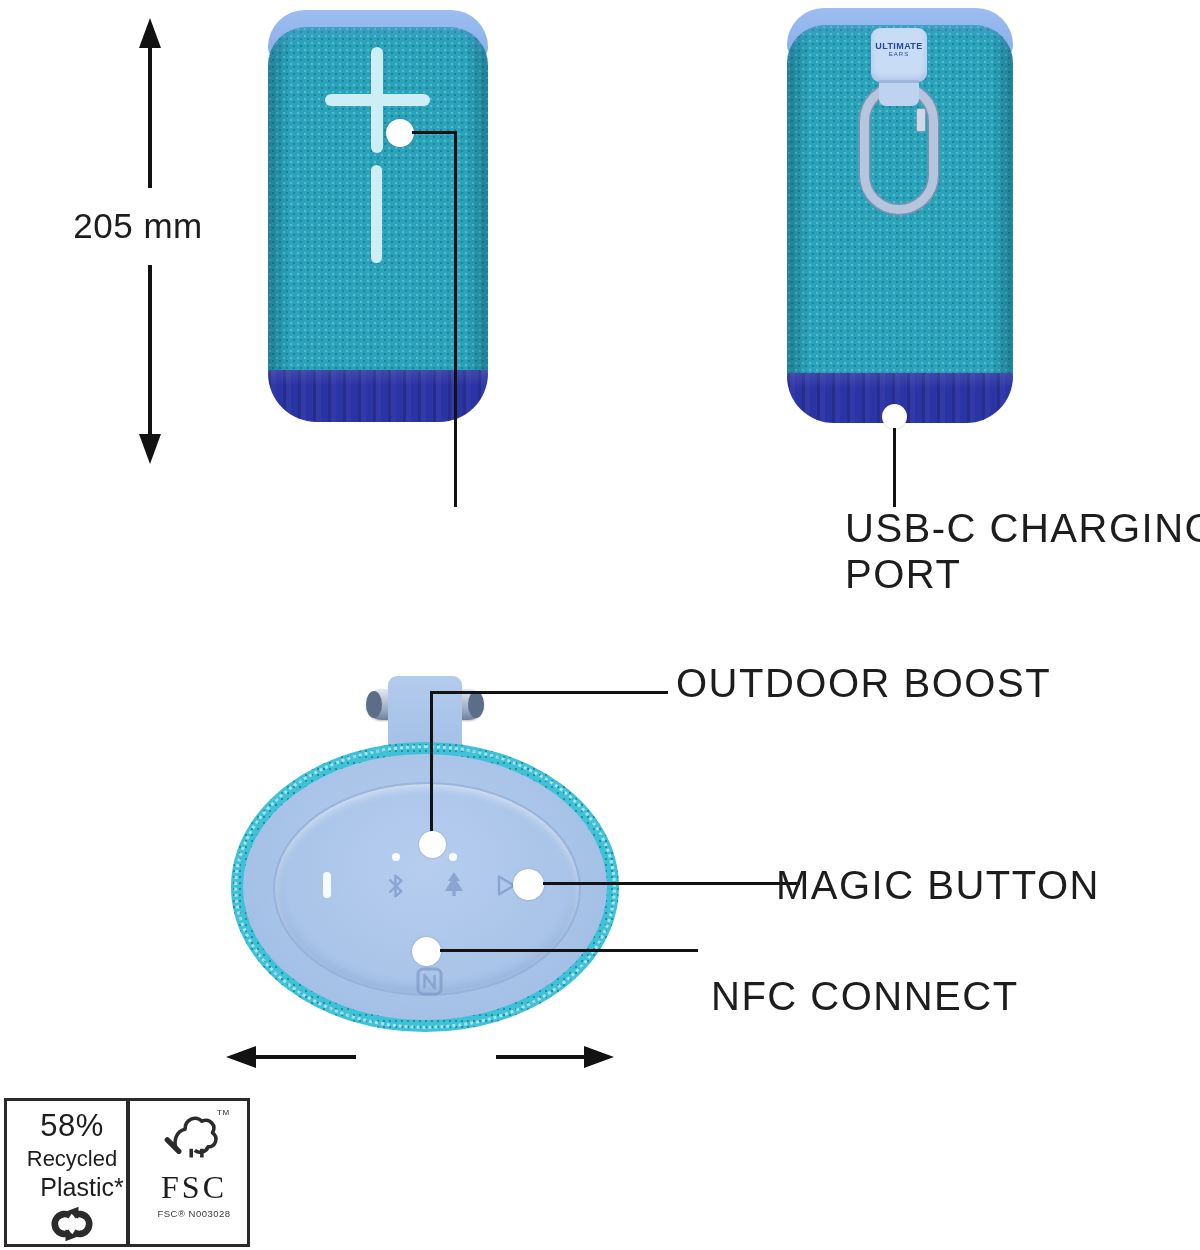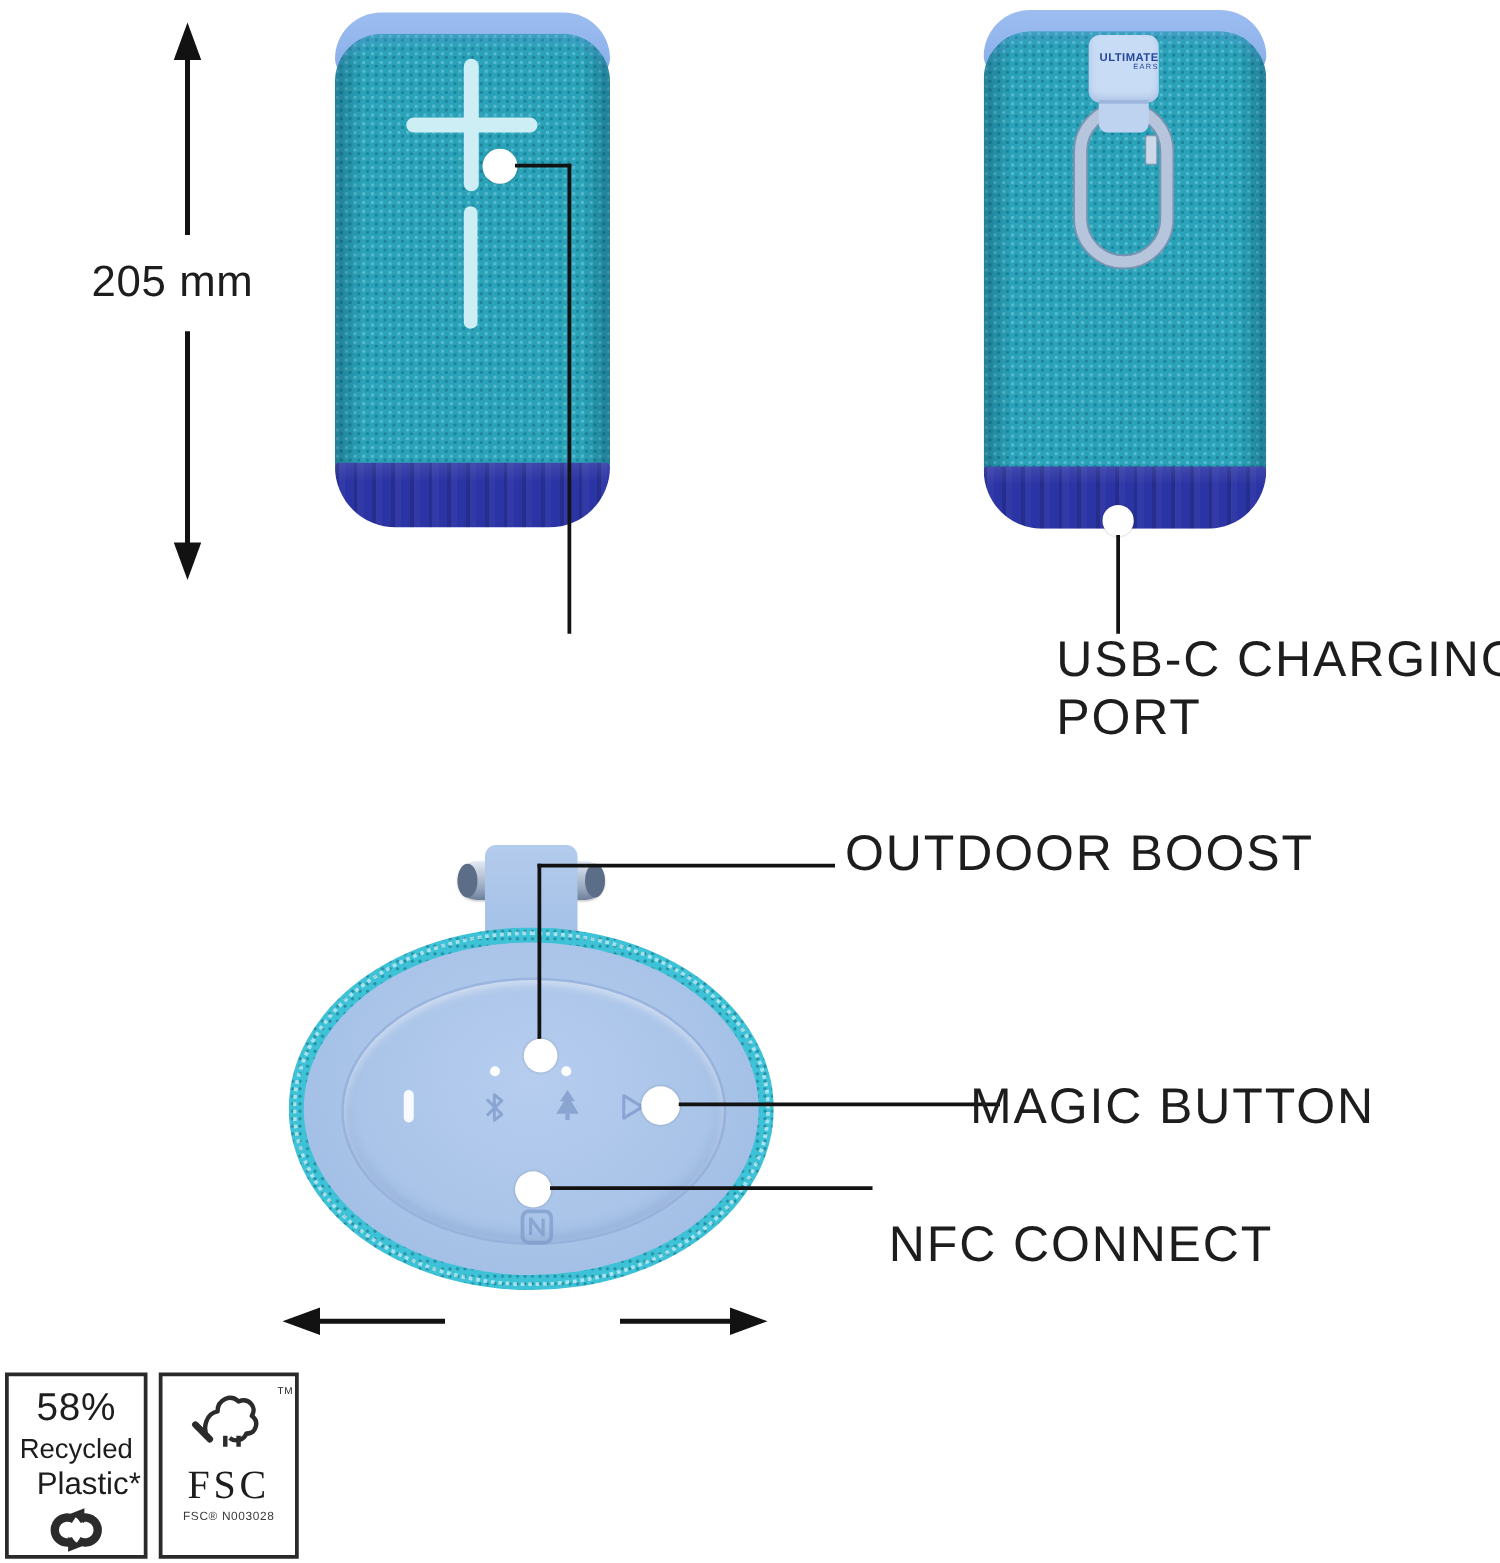--- a/index.html
+++ b/index.html
@@ -57,22 +57,22 @@
   .oval-outer{position:absolute;border-radius:50%;background:#3ec2d7;
     background-image:radial-gradient(circle at 3px 3px, rgba(10,90,105,.5) 1px, transparent 1.5px);
     background-size:6px 6px;}
   .oval-stitch{position:absolute;border-radius:50%;border:3px dotted rgba(255,255,255,.55);}
   .oval-face{position:absolute;border-radius:50%;
     background:radial-gradient(ellipse at 50% 42%, #b6cdef 0%, #a9c4e8 55%, #9db9e2 100%);}
   .oval-ridge{position:absolute;border-radius:50%;border:2px solid rgba(120,150,200,.35);
     box-shadow:inset 0 3px 8px rgba(255,255,255,.55), inset 0 -4px 10px rgba(90,120,175,.30);}
 
   .badge-box{position:absolute;border:3px solid #2a2a2a;background:#fff;
-    display:flex;flex-direction:column;align-items:center;}
-  .tag-text{color:#24479b;text-align:right;}
+    display:flex;flex-direction:column;align-items:center;padding-left:11px;}
+  .tag-text{color:#24479b;text-align:center;}
   svg{display:block;}
 </style>
 </head>
 <body>
 
 <div id="stage">
 
   <div class="arrow-up abs" style="left:139px;top:18px;"></div>
   <div class="cline" style="left:148px;top:46px;width:4px;height:142px;"></div>
   <div class="dim-text" style="left:52px;top:206px;width:172px;">205 mm</div>
@@ -192,19 +192,19 @@
     </svg>
   </div>
 
   <div class="badge-box" style="left:127px;top:1098px;width:106px;height:143px;">
     <div style="position:relative;width:100%;height:66px;">
       <svg class="abs" style="left:21px;top:8px;" width="62" height="58" viewBox="0 0 70 64">
         <path d="M6 34 L19 47" stroke="#2b2b2b" stroke-width="6" fill="none" stroke-linecap="round"></path>
         <path d="M17 46 C12 36 16 24 26 22 C26 11 38 6 45 13 C54 9 62 18 57 26 C64 31 61 42 52 42 C50 48 42 50 37 46" stroke="#2b2b2b" stroke-width="4" fill="none" stroke-linejoin="round"></path>
         <path d="M33 44 V54 M45 44 V54" stroke="#2b2b2b" stroke-width="4" fill="none"></path>
       </svg>
-      <div class="abs" style="left:92px;top:7px;font-size:8px;letter-spacing:.5px;">TM</div>
+      <div class="abs" style="left:76px;top:7px;font-size:8px;letter-spacing:.5px;">TM</div>
     </div>
     <div style="font-family:'Liberation Serif',serif;font-size:32px;letter-spacing:3px;margin-top:2px;">FSC</div>
     <div style="font-size:9.5px;margin-top:2px;letter-spacing:.5px;color:#3a3a3a;">FSC® N003028</div>
   </div>
 
 </div>
 
 </body></html>

